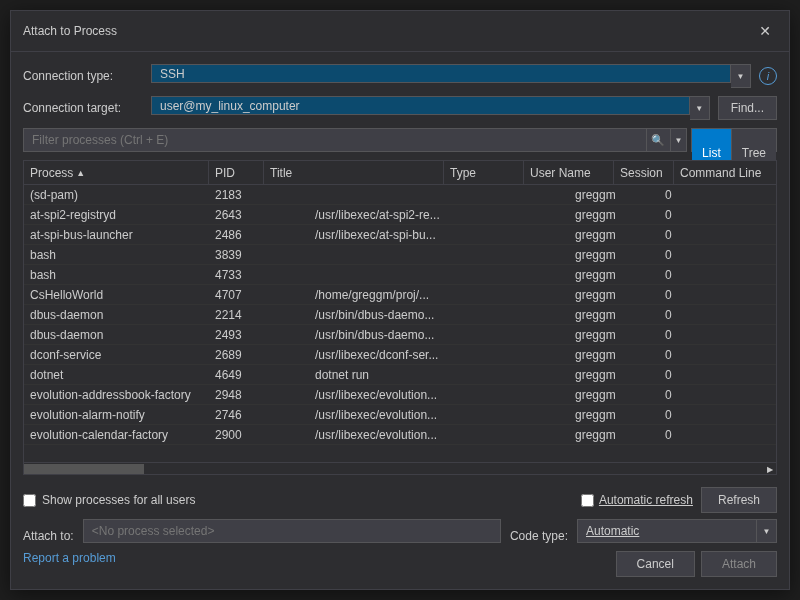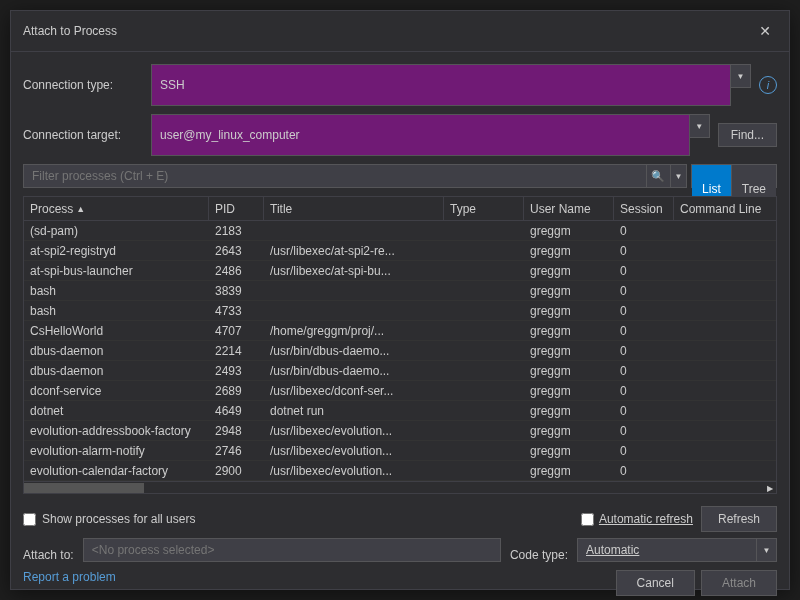--- a/index.html
+++ b/index.html
@@ -74,25 +74,25 @@
       font-size: 12px;
       font-family: inherit;
     }
     .form-input-with-arrow {
       display: flex;
       flex: 1;
       position: relative;
     }
     .form-input-with-arrow input {
       flex: 1;
-      background: #701a75;
+      background: #0c4a6e;
       border: 1px solid #555558;
       color: #cccccc;
       padding: 4px 8px;
-      height: 42px;
+      height: 19px;
       font-size: 12px;
       font-family: inherit;
       width: 100%;
     }
     .dropdown-arrow {
       background: #3f3f46;
       border: 1px solid #555558;
       border-left: none;
       color: #cccccc;
       width: 20px;
@@ -246,21 +246,21 @@
       font-size: 12px;
       color: #cccccc;
       white-space: nowrap;
       overflow: hidden;
       text-overflow: ellipsis;
       display: flex;
       align-items: center;
     }
     .td-process { width: 185px; flex-shrink: 0; }
     .td-pid { width: 55px; flex-shrink: 0; }
-    .td-title { width: 180px; flex-shrink: 0; }
+    .td-title { width: 180px; flex-shrink: 0; margin-left: 45px; }
     .td-type { width: 80px; flex-shrink: 0; }
     .td-username { width: 90px; flex-shrink: 0; }
     .td-session { width: 60px; flex-shrink: 0; }
     .td-cmdline { flex: 1; }
     .h-scrollbar-row {
       height: 12px;
       display: flex;
       border-top: 1px solid #3f3f46;
       background: #2d2d30;
     }

